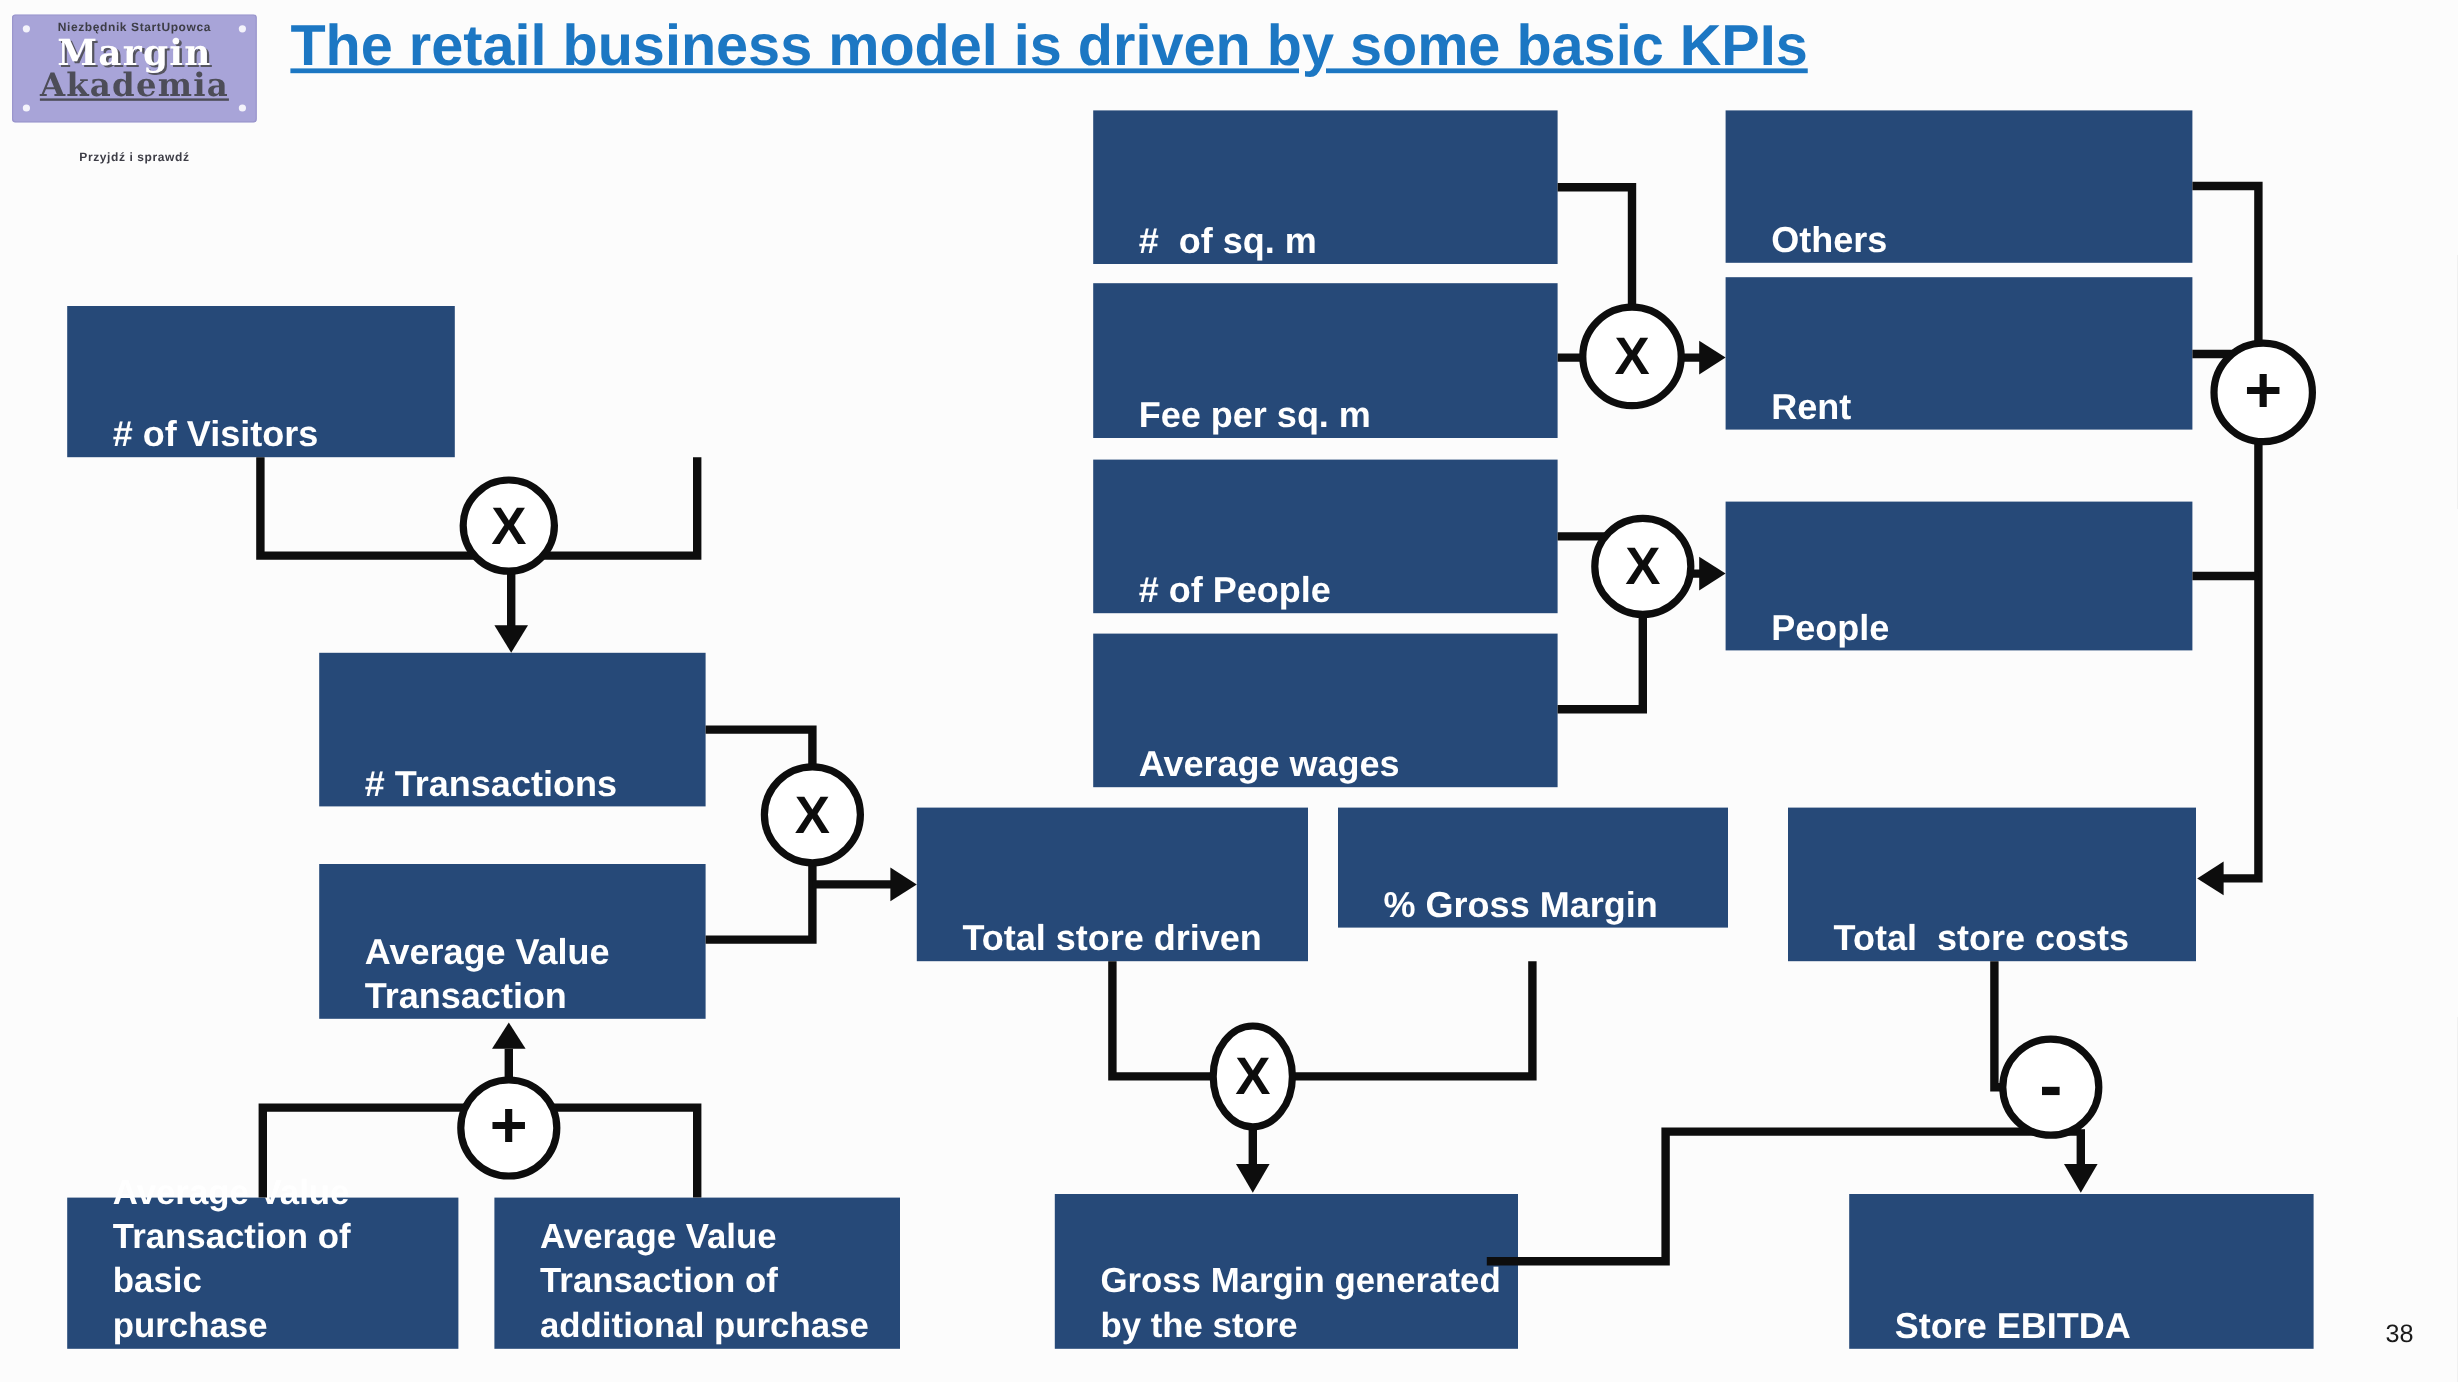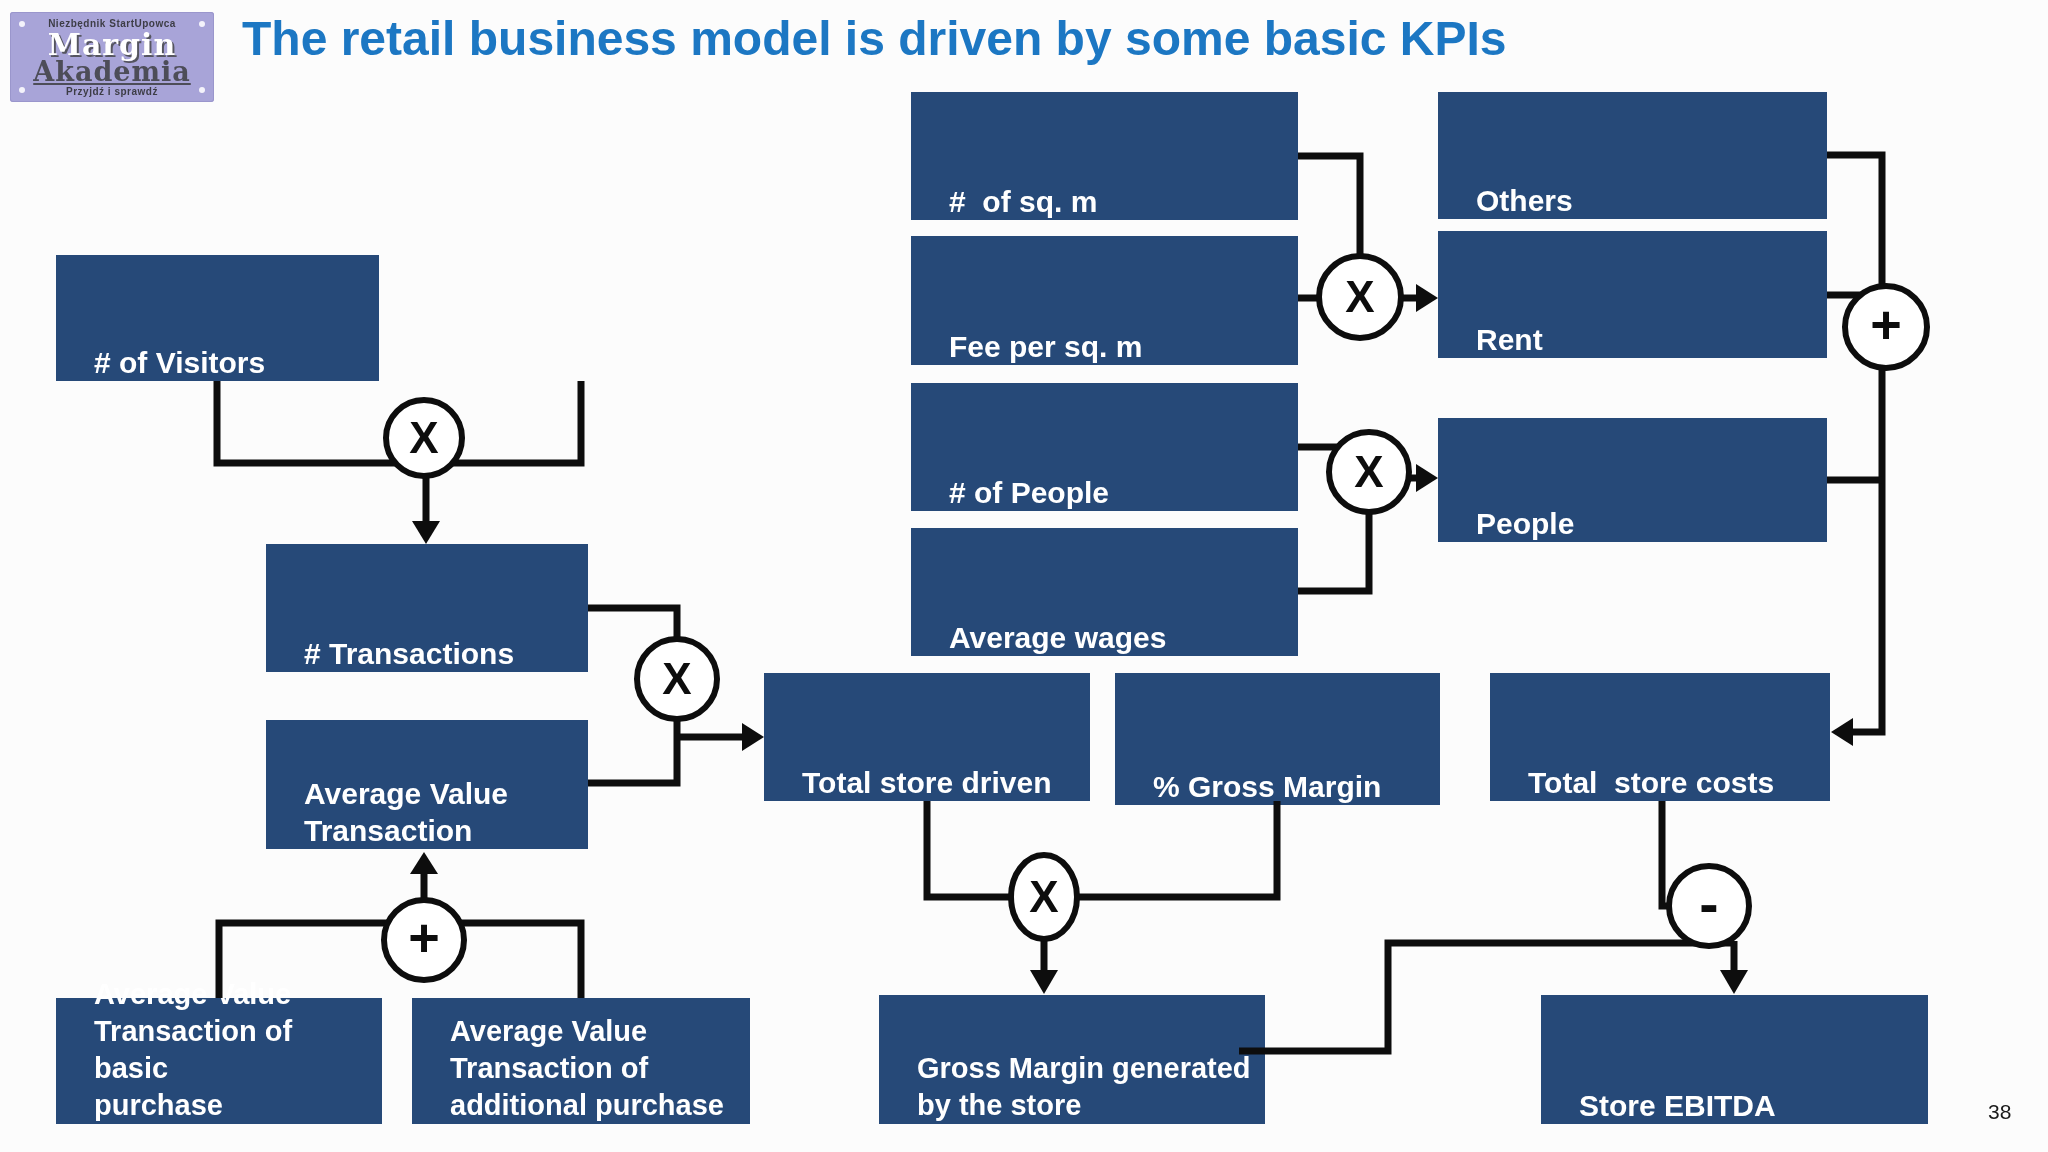--- a/index.html
+++ b/index.html
@@ -2,32 +2,32 @@
 <html><head>
 <meta charset="utf-8">
 <style>
   html,body{margin:0;padding:0;background:#e8e8e8;}
   .slide{
     position:relative;width:2048px;height:1152px;background:#fcfcfc;
     overflow:hidden;font-family:"Liberation Sans",sans-serif;
   }
   .title{
     position:absolute;left:242px;top:8px;height:62px;line-height:62px;
-    font-size:48px;font-weight:700;color:#1C77C3;white-space:nowrap;
+    font-size:48px;font-weight:700;color:#1C77C3;white-space:nowrap;text-decoration:underline;
   }
   .page-num{
     position:absolute;left:1988px;top:1100px;font-size:21px;color:#1a1a1a;
   }
   
   .logo{
     position:absolute;left:10px;top:12px;width:204px;height:90px;
     background:#A8A4D8;border-radius:3px;display:flex;flex-direction:column;
     align-items:center;justify-content:center;box-shadow:0 0 0 1px #9a96cc inset;
   }
-  .logo .tag{font-size:10px;font-weight:700;color:#3d3d46;letter-spacing:.5px;line-height:11px;}
+  .logo .tag{font-size:10px;font-weight:700;color:#3d3d46;letter-spacing:.5px;line-height:11px;margin-top:40px;}
   .logo .n1{
     font-family:"DejaVu Serif",serif;font-weight:700;font-size:30px;line-height:31px;
     color:#ffffff;text-shadow:2px 2px 0 #55555f;letter-spacing:1px;
   }
   .logo .n2{
     font-family:"DejaVu Serif",serif;font-weight:700;font-size:27px;line-height:28px;
     color:#4d4d58;letter-spacing:1px;margin-top:-2px;text-decoration:underline;
   }
   .logo .dot{position:absolute;width:6px;height:6px;border-radius:50%;background:#f4f3fb;}
   .dot.tl{left:9px;top:9px;}  .dot.tr{right:9px;top:9px;}
@@ -103,21 +103,21 @@
   <div class="box" style="left:1438px;top:231px;width:389px;height:127px">
     <span class="lbl">Rent</span>
     </div>
   <div class="box" style="left:1438px;top:418px;width:389px;height:124px">
     <span class="lbl">People</span>
     </div>
 
   <div class="box" style="left:764px;top:673px;width:326px;height:128px">
     <span class="lbl">Total store driven</span>
     </div>
-  <div class="box" style="left:1115px;top:673px;width:325px;height:132px">
+  <div class="box" style="left:1115px;top:673px;width:325px;height:100px">
     <span class="lbl">% Gross Margin</span>
     </div>
   <div class="box" style="left:1490px;top:673px;width:340px;height:128px">
     <span class="lbl">Total  store costs</span>
     </div>
 
   <div class="box small" style="left:879px;top:995px;width:386px;height:129px">
     <span class="lbl">Gross Margin generated
 by the store</span>
     </div>

